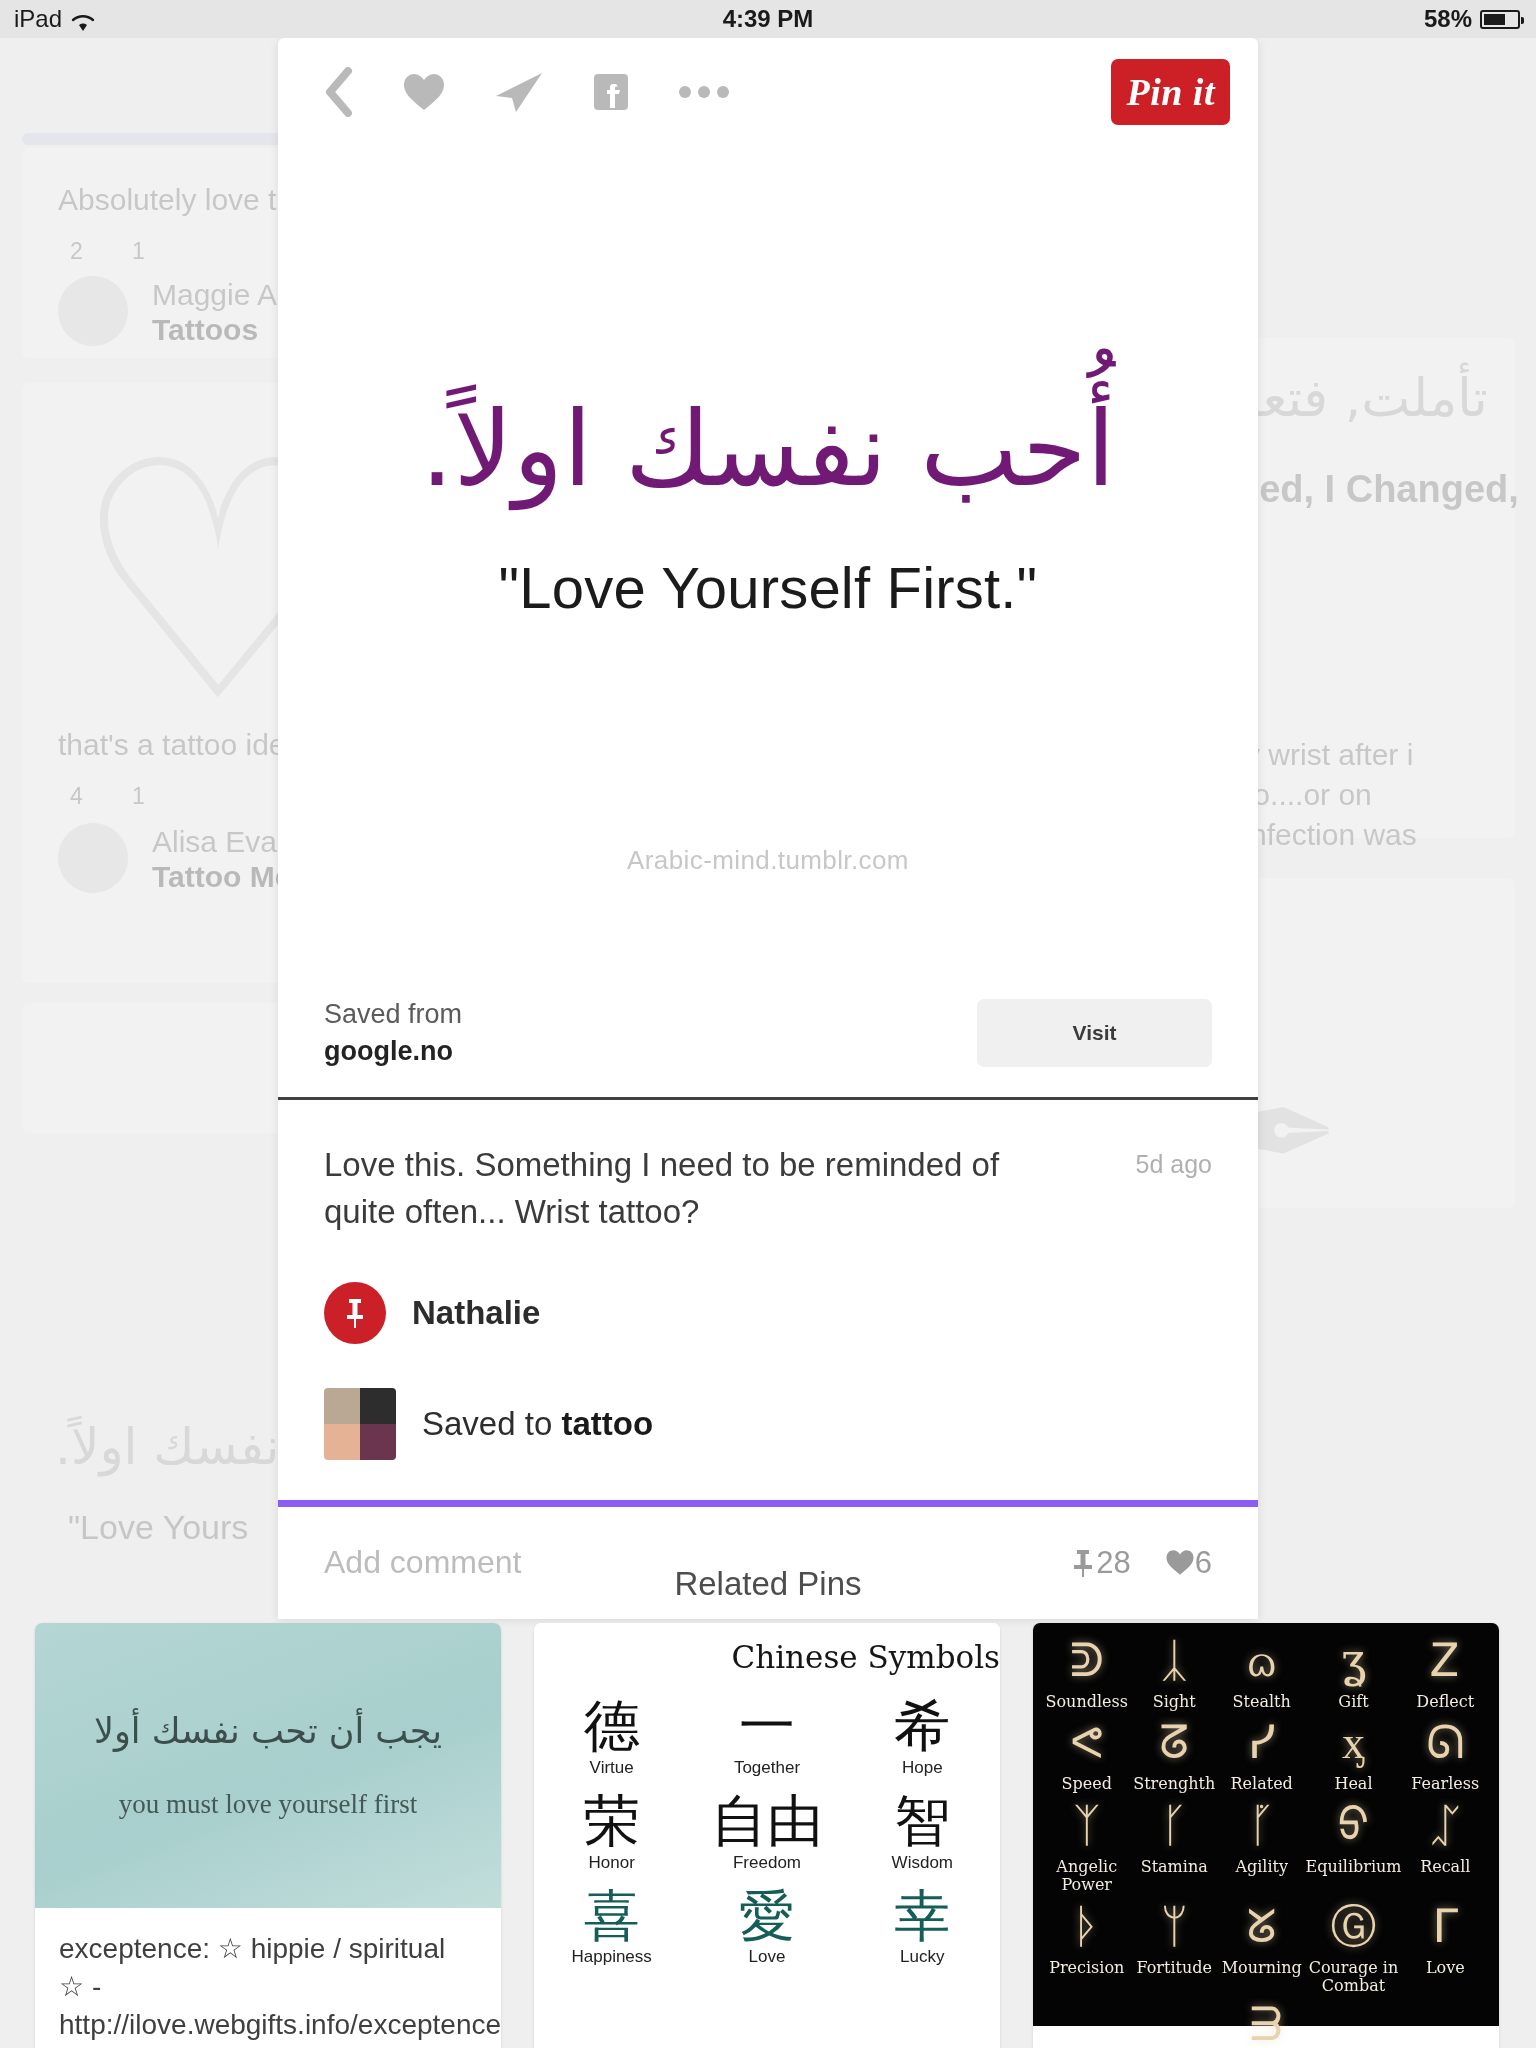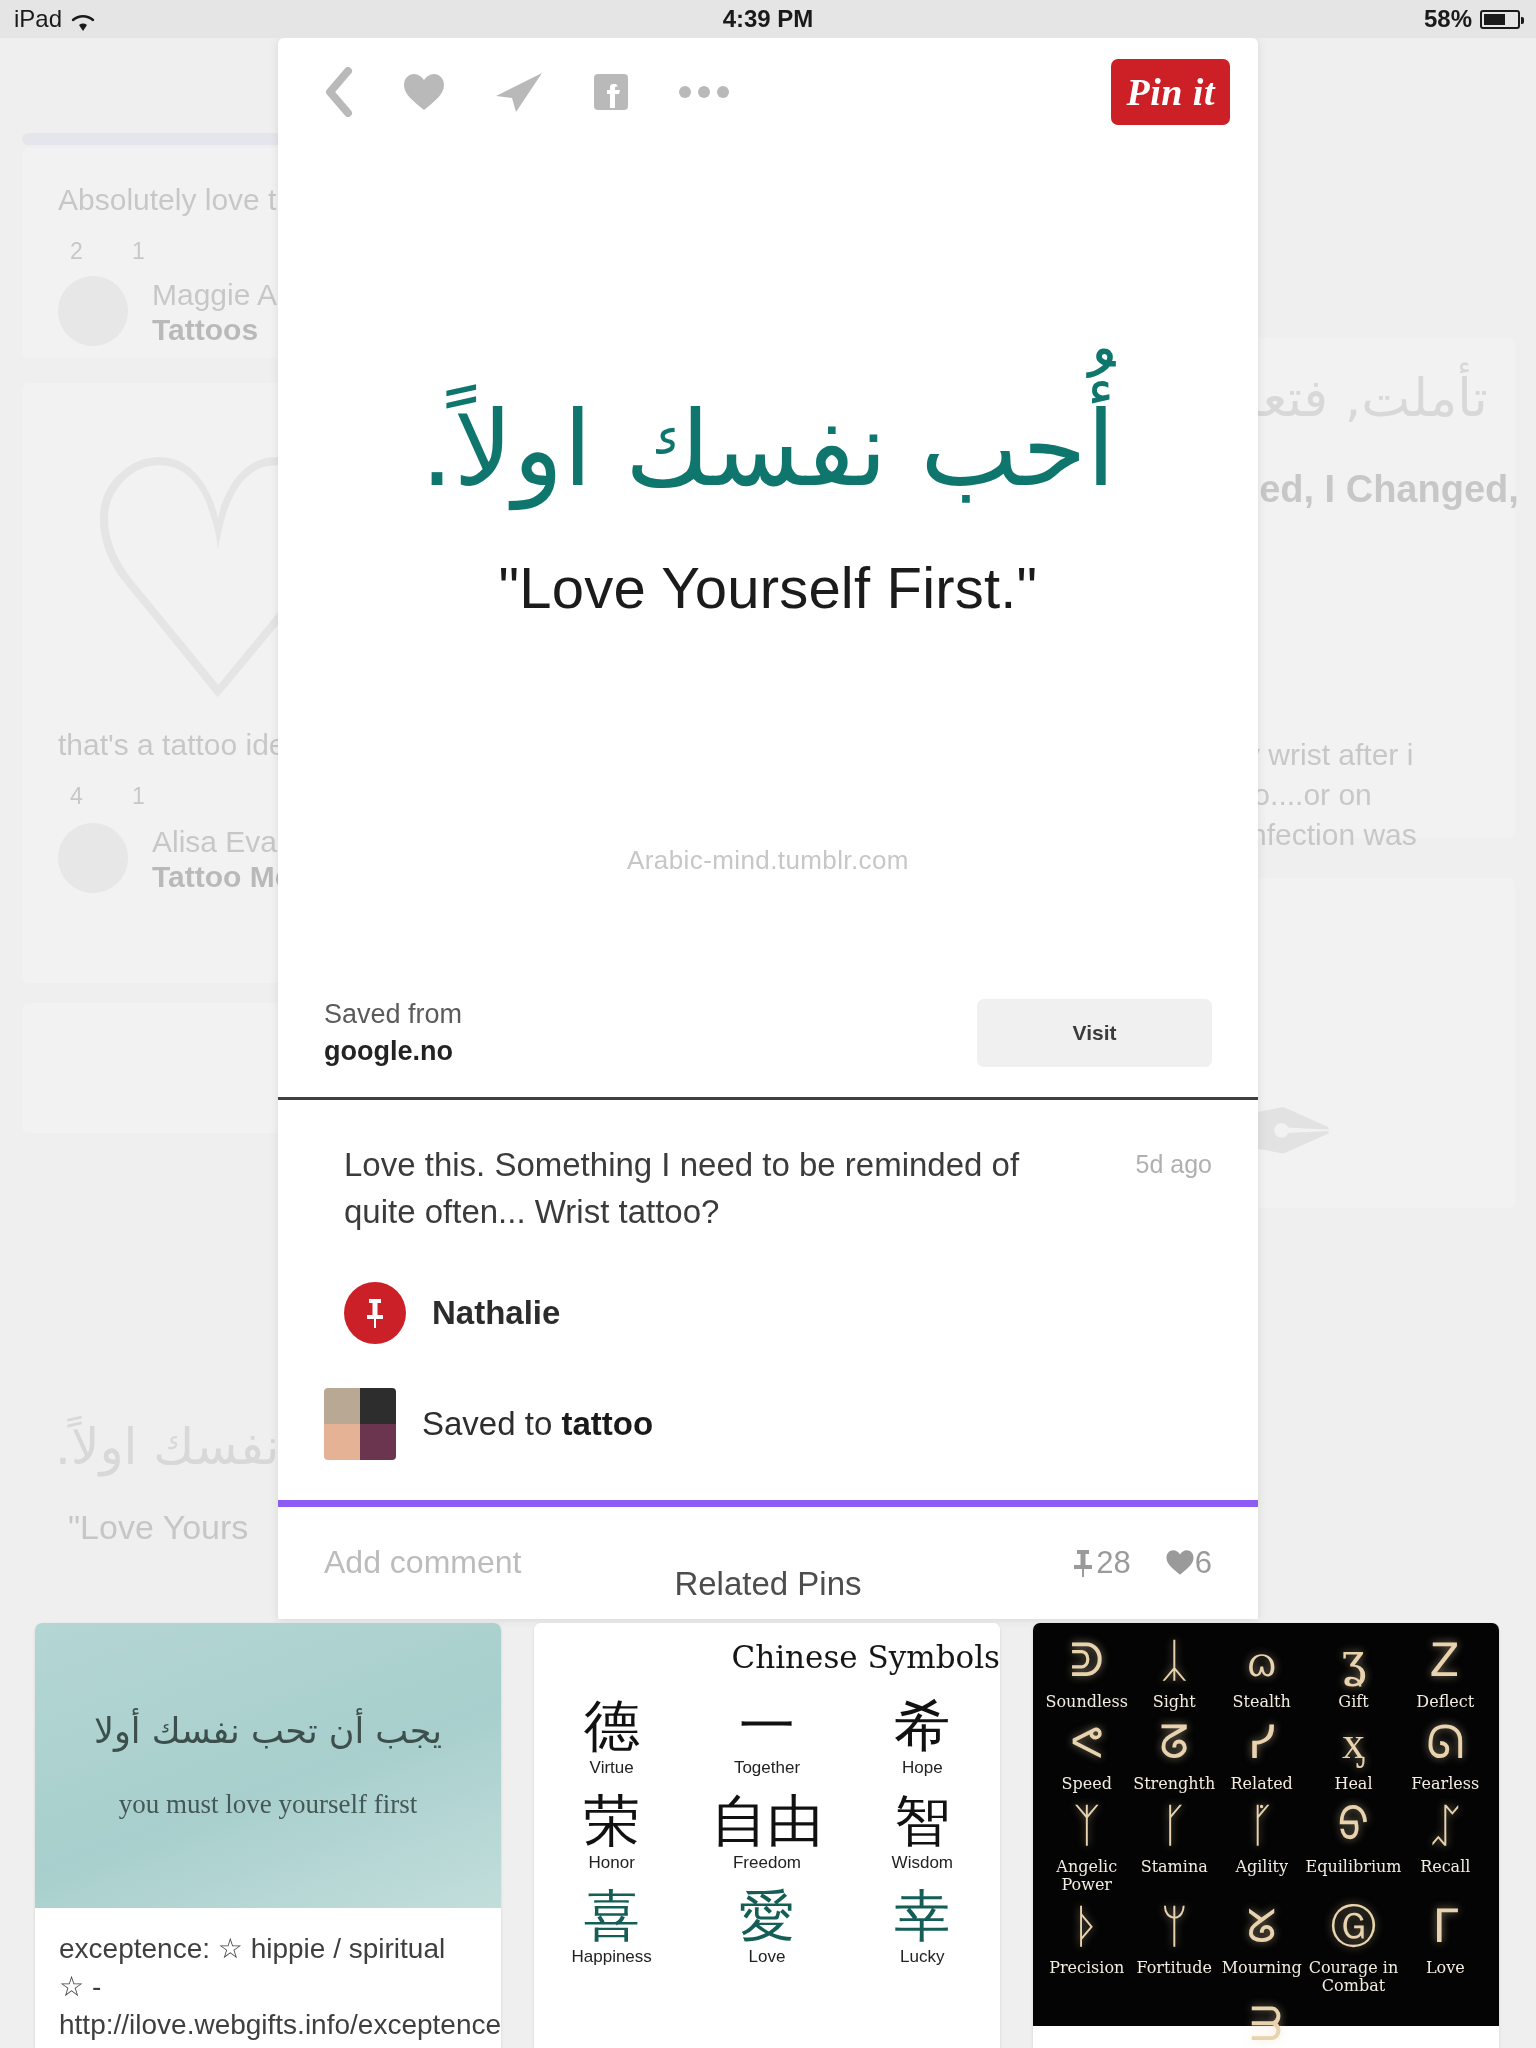--- a/index.html
+++ b/index.html
@@ -81,21 +81,21 @@
   }
 
   
   .pin-image {
     height: 822px; background: #fff; position: relative;
     display: flex; flex-direction: column; align-items: center;
     justify-content: flex-start; padding-top: 238px;
   }
   .pin-arabic {
     font-family: "DejaVu Sans", sans-serif;
-    font-size: 104px; color: #0f766e; direction: rtl; line-height: 1.25;
+    font-size: 104px; color: #701a75; direction: rtl; line-height: 1.25;
     white-space: nowrap;
   }
   .pin-english {
     font-size: 58px; color: #1b1b1b; margin-top: 40px; font-weight: 400;
     letter-spacing: .2px;
   }
   .pin-watermark {
     position: absolute; bottom: 92px; left: 0; width: 100%;
     text-align: center; color: #c7c7c7; font-size: 26px;
     letter-spacing: .4px;
@@ -108,21 +108,21 @@
   }
   .saved-from-label { font-size: 27px; color: #5b5b5b; line-height: 1.35; }
   .saved-from-host { font-size: 27px; color: #232323; font-weight: bold; line-height:1.35;}
   .visit-btn {
     margin-left: auto; background: #f0f0f0; color: #3c3c3c;
     border: none; border-radius: 7px; width: 235px; height: 68px;
     font-size: 21px; font-weight: bold; cursor: pointer;
   }
 
   
-  .comment-block { padding: 42px 46px 0 66px; }
+  .comment-block { padding: 42px 46px 0 46px; }
   .comment-row { display: flex; align-items: flex-start; }
   .comment-text {
     font-size: 33px; color: #3b3b3b; line-height: 1.42; max-width: 690px;
   }
   .comment-time { margin-left: auto; font-size: 25px; color: #b0b0b0; padding-top: 8px; white-space: nowrap;}
   .commenter { display: flex; align-items: center; gap: 26px; margin-top: 46px; }
   .avatar {
     width: 62px; height: 62px; border-radius: 50%; background: #cb2027;
     display: flex; align-items: center; justify-content: center;
     color: #fff; font-size: 34px; line-height: 1;

